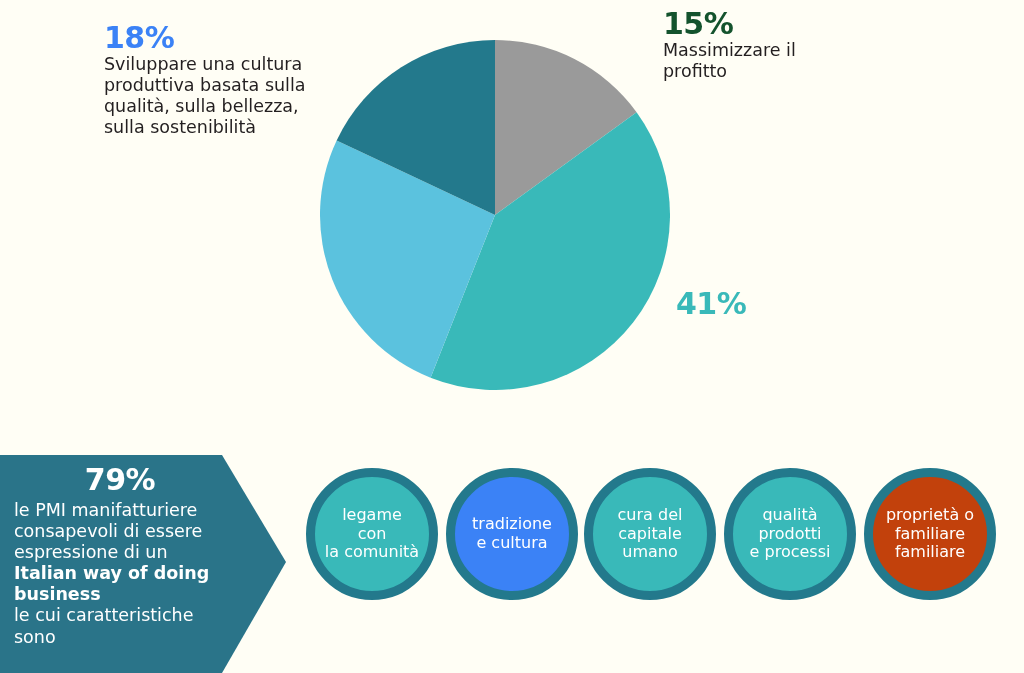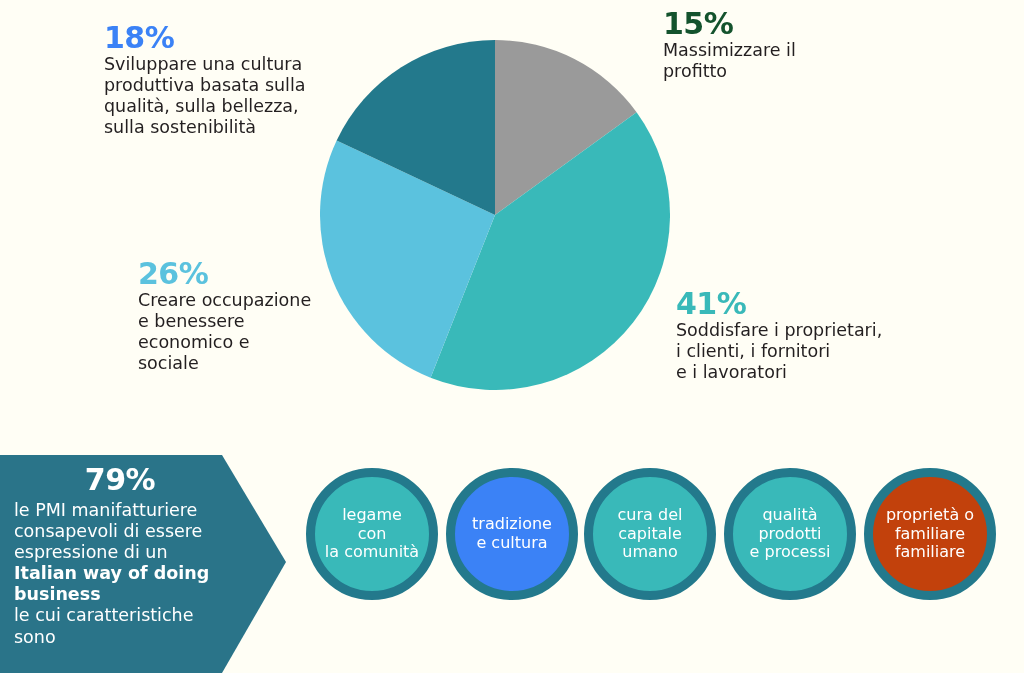--- a/index.html
+++ b/index.html
@@ -134,37 +134,23 @@
   </div>
 
   <div class="callout" id="callout-15">
     <div class="pct" style="color: #14532d;">15%</div>
     <div class="desc">
       <div>Massimizzare il</div>
       <div>profitto</div>
     </div>
   </div>
 
-  <div class="callout" id="callout-26">
-    <div class="pct" style="color: rgb(91, 194, 222);">26%</div>
-    <div class="desc">
-      <div>Creare occupazione</div>
-      <div>e benessere</div>
-      <div>economico  e</div>
-      <div>sociale</div>
-    </div>
-  </div>
 
   <div class="callout" id="callout-41">
     <div class="pct" style="color: rgb(57, 185, 185);">41%</div>
-    <div class="desc">
-      <div>Soddisfare i proprietari,</div>
-      <div>i clienti, i fornitori</div>
-      <div>e i lavoratori</div>
-    </div>
   </div>
 
   <div id="arrow-banner">
     <svg id="arrow-svg" viewBox="0 0 286 218" preserveAspectRatio="none">
       <polygon points="0,0 222,0 286,107 222,218 0,218" fill="#2a7489"></polygon>
     </svg>
     <div id="arrow-content">
       <div class="big">79%</div>
       <div class="line">le PMI manifatturiere</div>
       <div class="line">consapevoli di essere</div>

